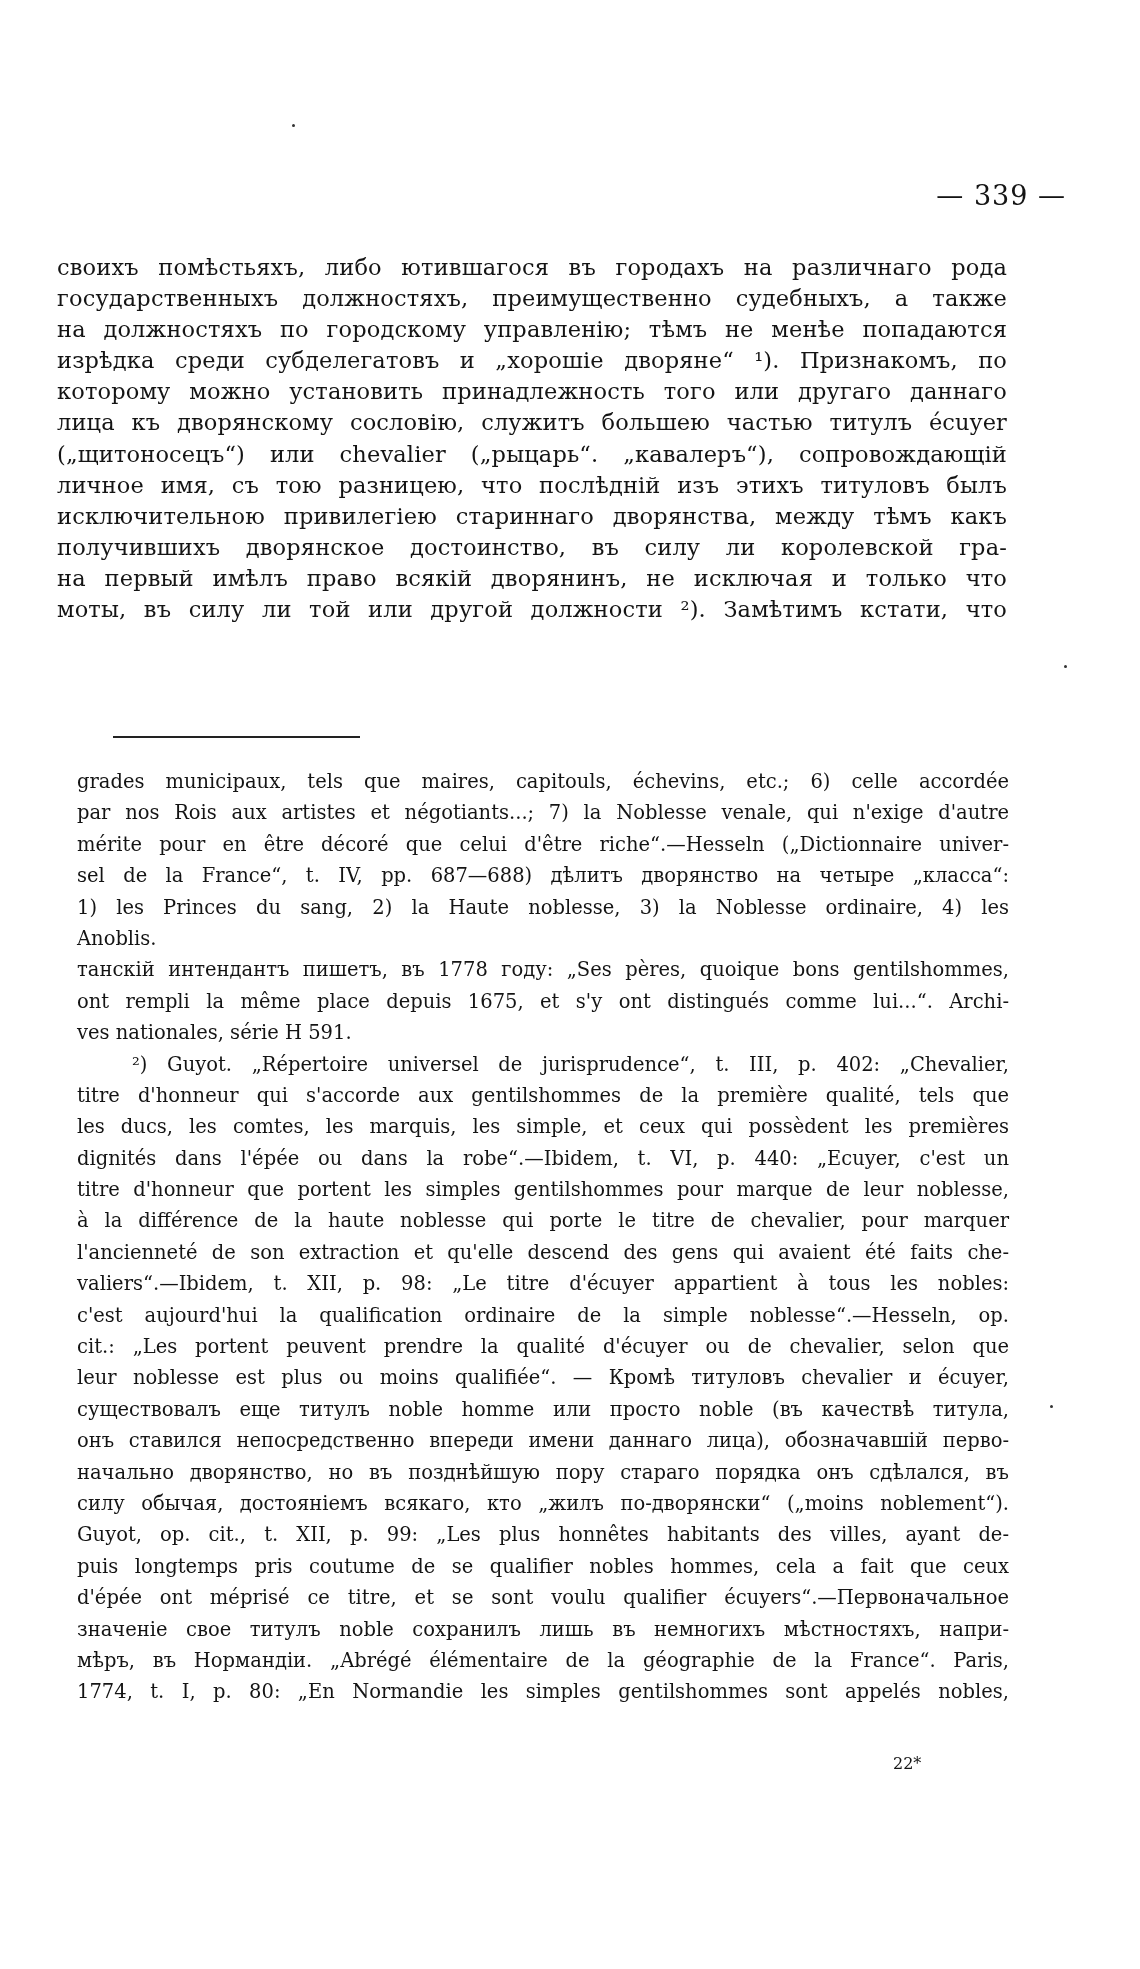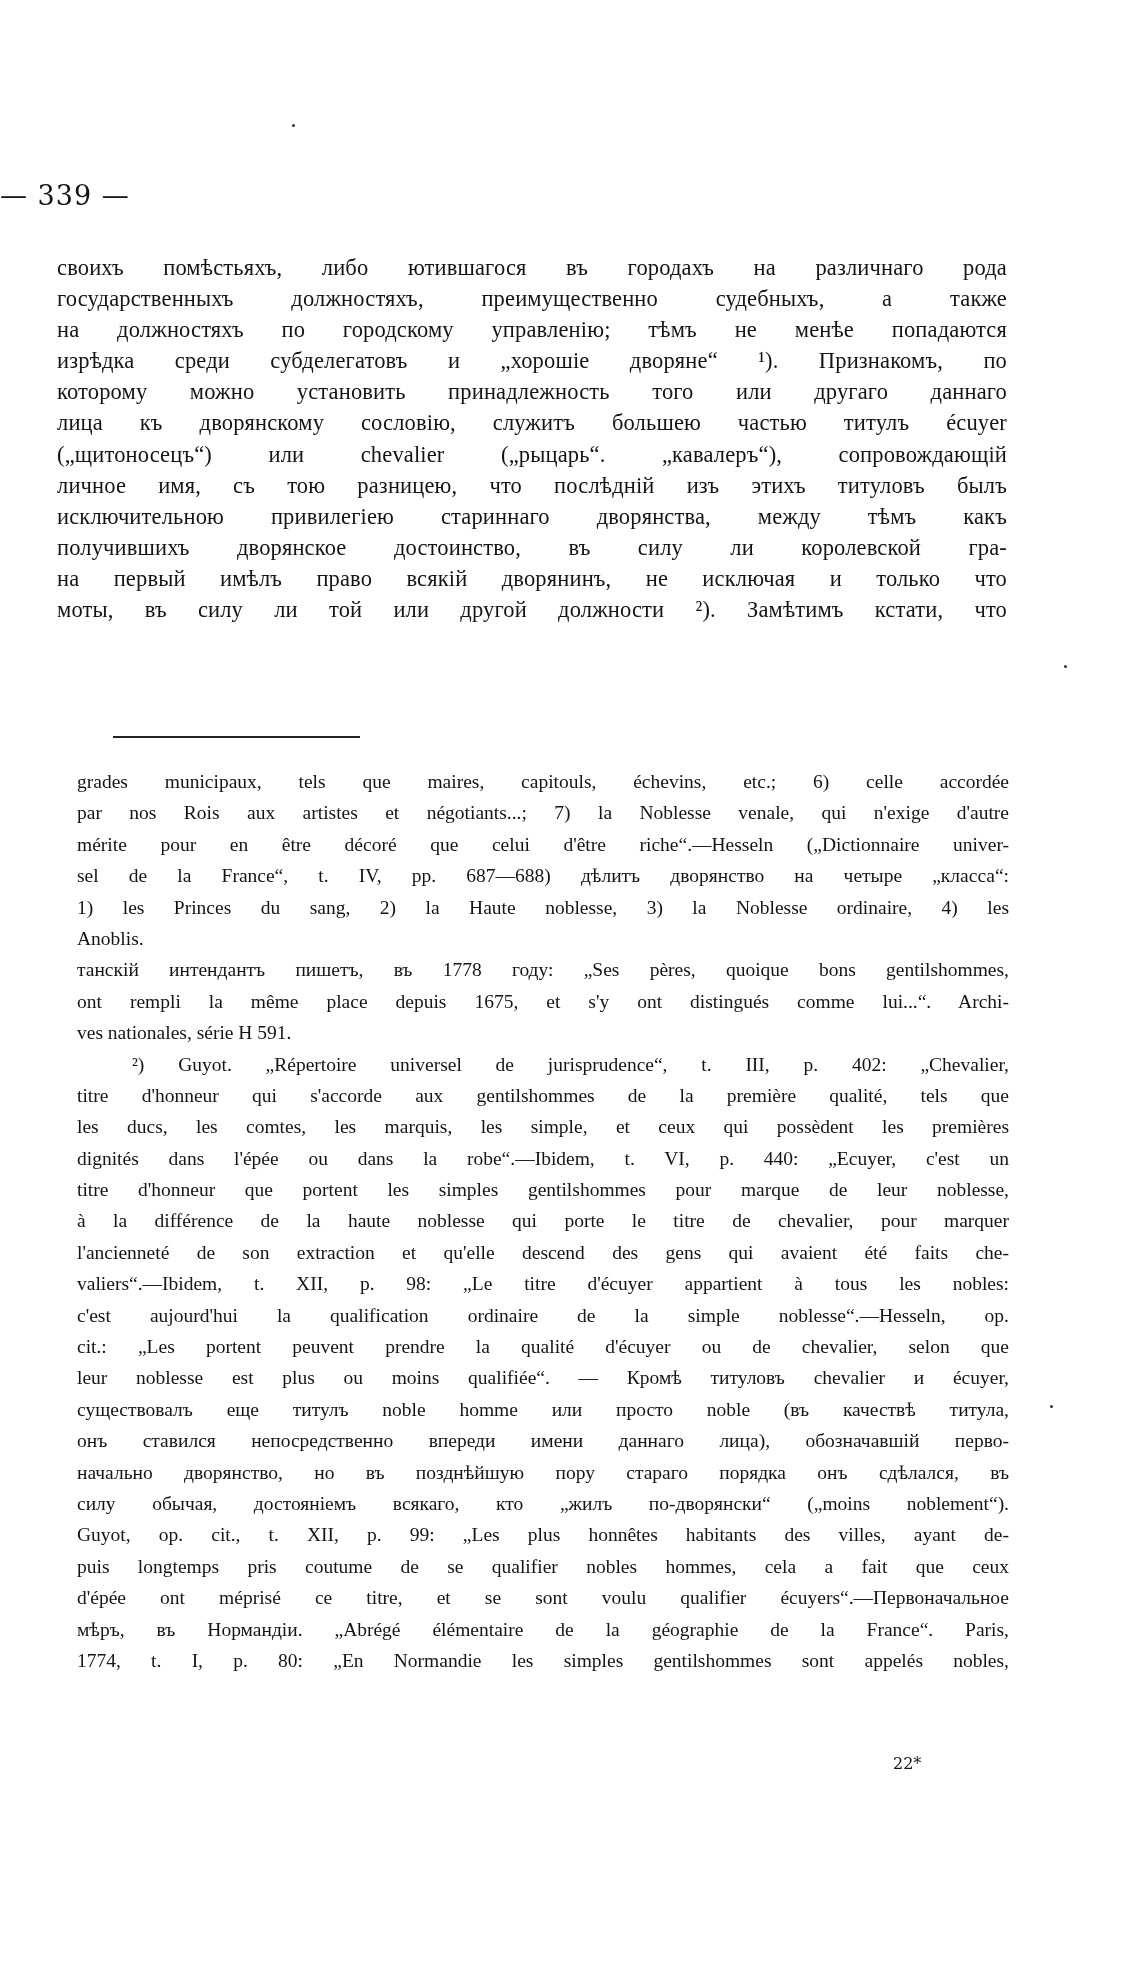--- a/index.html
+++ b/index.html
@@ -1,19 +1,19 @@
 <!DOCTYPE html>
 <html><head>
 <meta charset="utf-8">
 <style>
   html, body { margin: 0; padding: 0; background: #ffffff; }
   body { width: 1140px; height: 1969px; position: relative; overflow: hidden; color: #141414; font-family: "DejaVu Serif", "Liberation Serif", serif; }
-  .page-number { position: absolute; left: 0; width: 1066px; top: 180px; text-align: left; font-size: 27px; letter-spacing: 1px; }
+  .page-number { position: absolute; left: 0; width: 1066px; top: 180px; text-align: right; font-size: 27px; letter-spacing: 1px; }
   .main-text { position: absolute; left: 57px; width: 950px; top: 252px; font-size: 22.5px; line-height: 31.1px; letter-spacing: 0.15px; }
-  .line { display: block; white-space: nowrap; text-align: justify; text-align-last: justify; height: 31.1px; overflow: visible; font-family: Liberation Serif, serif; }
+  .line { display: block; white-space: nowrap; text-align: justify; text-align-last: justify; height: 31.1px; overflow: visible; }
   .line.last { text-align-last: left; }
   .footnote-rule { position: absolute; left: 113px; top: 736px; width: 247px; height: 0; border-top: 2px solid #222; }
   .footnotes { position: absolute; left: 57px; width: 952px; top: 766px; font-size: 19.5px; line-height: 31.4px; }
   .footnotes .line { height: 31.4px; margin-left: 20px; }
   .indent { padding-left: 55px; }
   .signature { position: absolute; left: 893px; top: 1754px; font-size: 16px; }
   .speck { position: absolute; width: 3px; height: 3px; background: #333; border-radius: 50%; }
 </style>
 </head>
 <body>
@@ -58,20 +58,21 @@
   <span class="line">c'est aujourd'hui la qualification ordinaire de la simple noblesse“.—Hesseln, op.</span>
   <span class="line">cit.: „Les portent peuvent prendre la qualité d'écuyer ou de chevalier, selon que</span>
   <span class="line">leur noblesse est plus ou moins qualifiée“. — Кромѣ титуловъ chevalier и écuyer,</span>
   <span class="line">существовалъ еще титулъ noble homme или просто noble (въ качествѣ титула,</span>
   <span class="line">онъ ставился непосредственно впереди имени даннаго лица), обозначавшій перво-</span>
   <span class="line">начально дворянство, но въ позднѣйшую пору стараго порядка онъ сдѣлался, въ</span>
   <span class="line">силу обычая, достояніемъ всякаго, кто „жилъ по-дворянски“ („moins noblement“).</span>
   <span class="line">Guyot, op. cit., t. XII, p. 99: „Les plus honnêtes habitants des villes, ayant de-</span>
   <span class="line">puis longtemps pris coutume de se qualifier nobles hommes, cela a fait que ceux</span>
   <span class="line">d'épée ont méprisé ce titre, et se sont voulu qualifier écuyers“.—Первоначальное</span>
+  <span class="line">значеніе свое титулъ noble сохранилъ лишь въ немногихъ мѣстностяхъ, напри-</span>
   <span class="line">мѣръ, въ Нормандіи. „Abrégé élémentaire de la géographie de la France“. Paris,</span>
   <span class="line">1774, t. I, p. 80: „En Normandie les simples gentilshommes sont appelés nobles,</span>
 </div>
 
 <div class="signature">22*</div>
 
 <div class="speck" style="left:292px;top:124px;"></div>
 <div class="speck" style="left:1064px;top:665px;"></div>
 <div class="speck" style="left:1050px;top:1405px;"></div>
 

